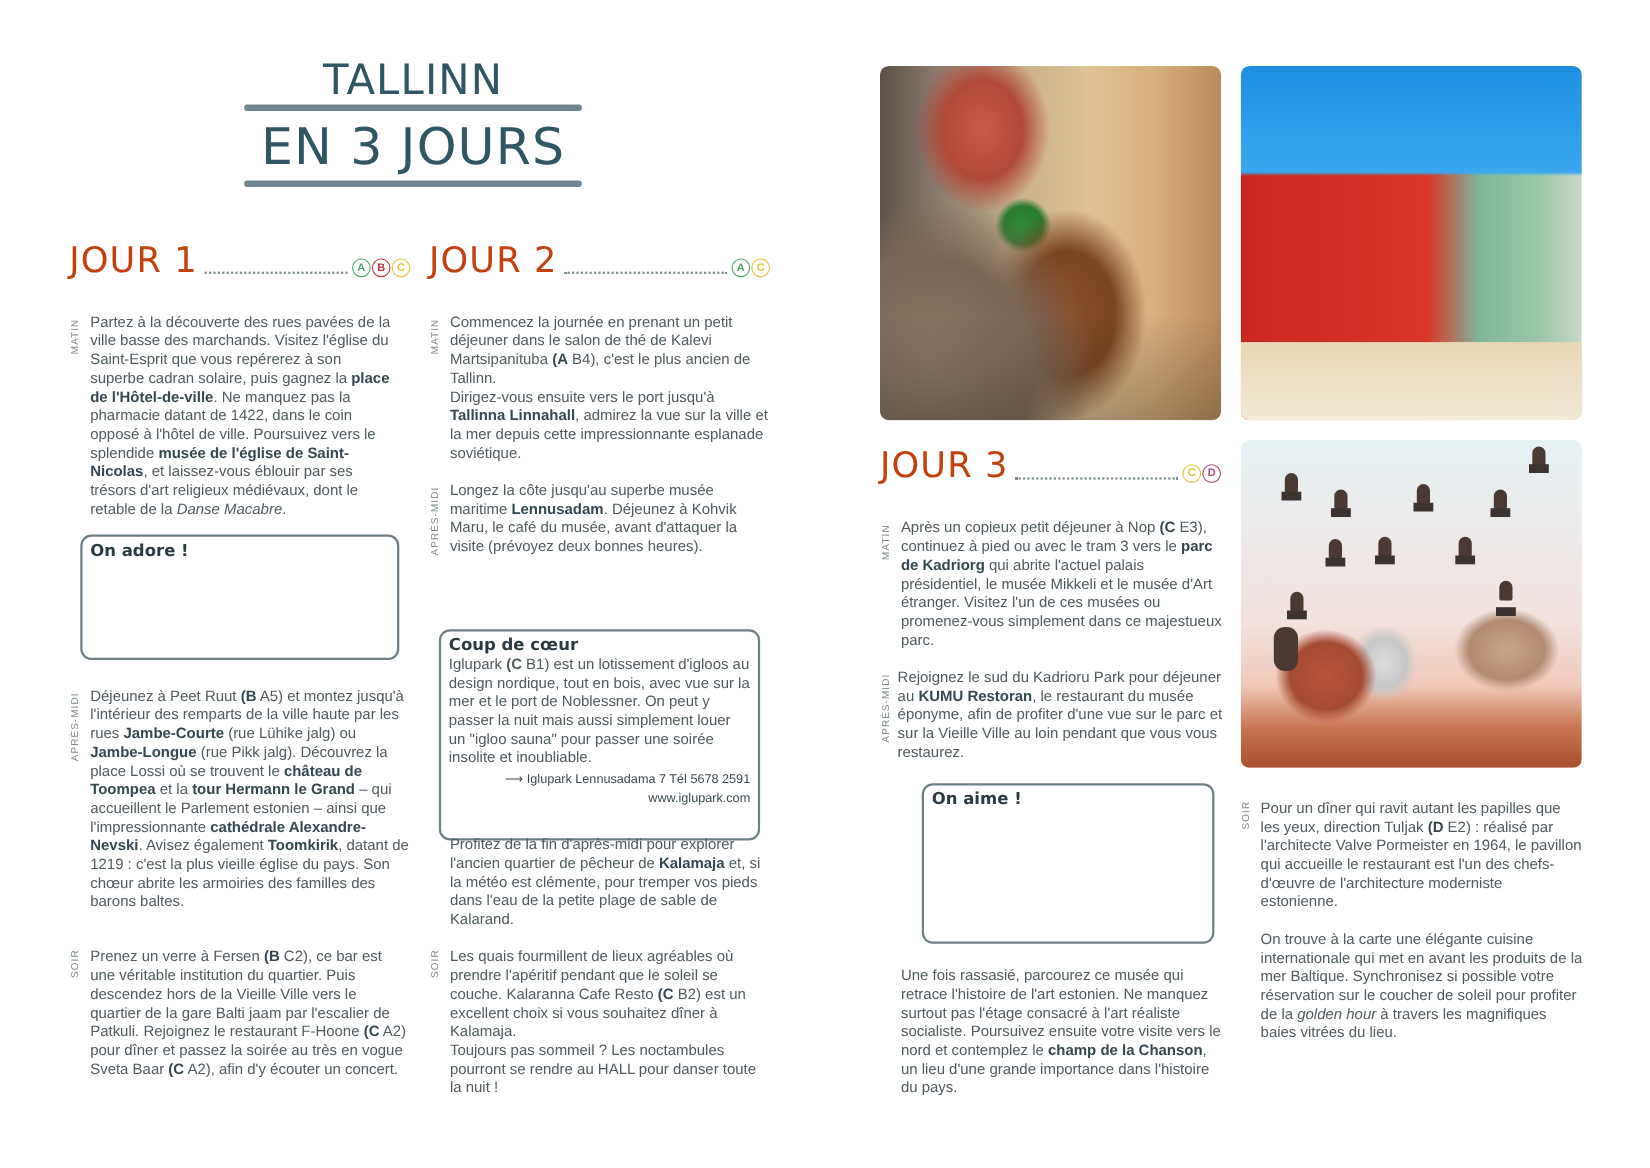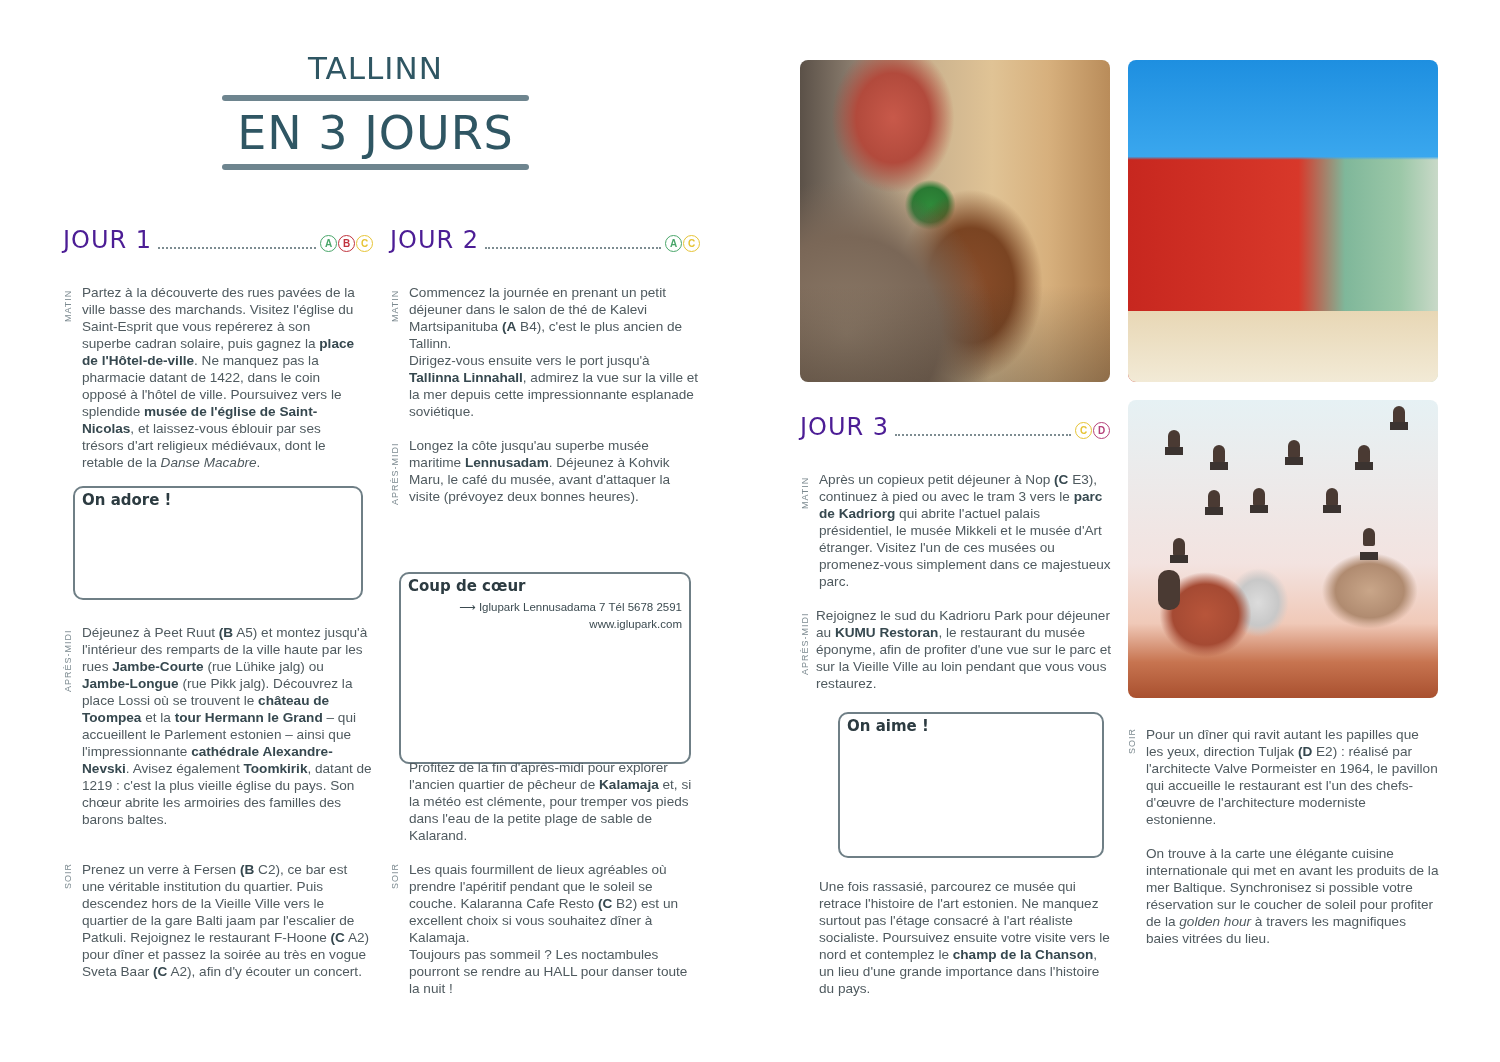--- a/index.html
+++ b/index.html
@@ -2,27 +2,27 @@
 <html><head>
 <meta charset="utf-8">
 <style>
   * { box-sizing: border-box; margin: 0; padding: 0; }
   html, body { width: 1500px; height: 1062px; background: #ffffff; overflow: hidden; }
   body { position: relative; font-family: "Liberation Sans", "DejaVu Sans", sans-serif; color: #4f5a5f; }
 
   .abs { position: absolute; }
 
   
-  .title-small { left: 222px; width: 307px; top: 50px; text-align: center; font-size: 31px; letter-spacing: 1px; color: #2f5663; font-family: "DejaVu Sans", sans-serif; }
+  .title-small { left: 222px; width: 307px; top: 50px; text-align: center; font-size: 38px; letter-spacing: 1px; color: #2f5663; font-family: "DejaVu Sans", sans-serif; }
   .title-rule { left: 222px; width: 307px; height: 6px; background: #6e858f; border-radius: 3px; }
   .title-big { left: 212px; width: 327px; top: 106px; text-align: center; font-size: 46px; letter-spacing: 1px; color: #2f5663; font-family: "DejaVu Sans", sans-serif; font-weight: normal; }
 
   
   .day-head { height: 30px; display: flex; align-items: flex-end; }
-  .day-label { font-family: "DejaVu Sans", sans-serif; font-size: 24px; letter-spacing: 1px; color: #4c1d95; white-space: nowrap; line-height: 1; }
+  .day-label { font-family: "DejaVu Sans", sans-serif; font-size: 32px; letter-spacing: 1px; color: #c2410c; white-space: nowrap; line-height: 1; }
   .day-dots { flex: 1; border-bottom: 2px dotted #7d8c91; margin: 0 4px 3px 6px; height: 2px; }
   .badges { display: flex; gap: 1px; margin-bottom: 0; }
   .badge { width: 17px; height: 17px; border-radius: 50%; border: 1.5px solid; font-size: 10px; font-weight: bold; display: flex; align-items: center; justify-content: center; font-family: "Liberation Sans", sans-serif; }
 
   
   .block { font-size: 13.6px; line-height: 17px; color: #4f5a5f; }
   .block b { color: #36484f; }
   .side-label { position: absolute; font-size: 9px; letter-spacing: 1px; color: #7c8a90; transform: rotate(-90deg); transform-origin: left top; white-space: nowrap; }
 
   .box { border: 2px solid #6f7f86; border-radius: 10px; padding: 4px 7px; font-size: 13.6px; line-height: 17px; color: #4f5a5f; }
@@ -113,20 +113,21 @@
   <div class="block" style="margin-left:19px;">Commencez la journée en prenant un petit déjeuner dans le salon de thé de Kalevi Martsipanituba <b>(A</b> B4), c'est le plus ancien de Tallinn.<br>Dirigez-vous ensuite vers le port jusqu'à <b>Tallinna Linnahall</b>, admirez la vue sur la ville et la mer depuis cette impressionnante esplanade soviétique.</div>
 </div>
 
 <div class="abs" style="left:390px; top:437px; width:310px;">
   <span class="side-label" style="left:0; top:68px;">APRÈS-MIDI</span>
   <div class="block" style="margin-left:19px;">Longez la côte jusqu'au superbe musée maritime <b>Lennusadam</b>. Déjeunez à Kohvik Maru, le café du musée, avant d'attaquer la visite (prévoyez deux bonnes heures).</div>
 </div>
 
 <div class="abs box" style="left:399px; top:572px; width:292px; height:192px;">
   <div class="box-title">Coup de cœur</div>
+  <div>Iglupark <b>(C</b> B1) est un lotissement d'igloos au design nordique, tout en bois, avec vue sur la mer et le port de Noblessner. On peut y passer la nuit mais aussi simplement louer un "igloo sauna" pour passer une soirée insolite et inoubliable.</div>
   <div class="box-foot">⟶ Iglupark Lennusadama 7 Tél 5678 2591</div>
   <div class="box-foot" style="margin-top:0">www.iglupark.com</div>
 </div>
 
 <div class="abs" style="left:390px; top:759px; width:310px;">
   <div class="block" style="margin-left:19px;">Profitez de la fin d'après-midi pour explorer l'ancien quartier de pêcheur de <b>Kalamaja</b> et, si la météo est clémente, pour tremper vos pieds dans l'eau de la petite plage de sable de Kalarand.</div>
 </div>
 
 <div class="abs" style="left:390px; top:861px; width:310px;">
   <span class="side-label" style="left:0; top:28px;">SOIR</span>

